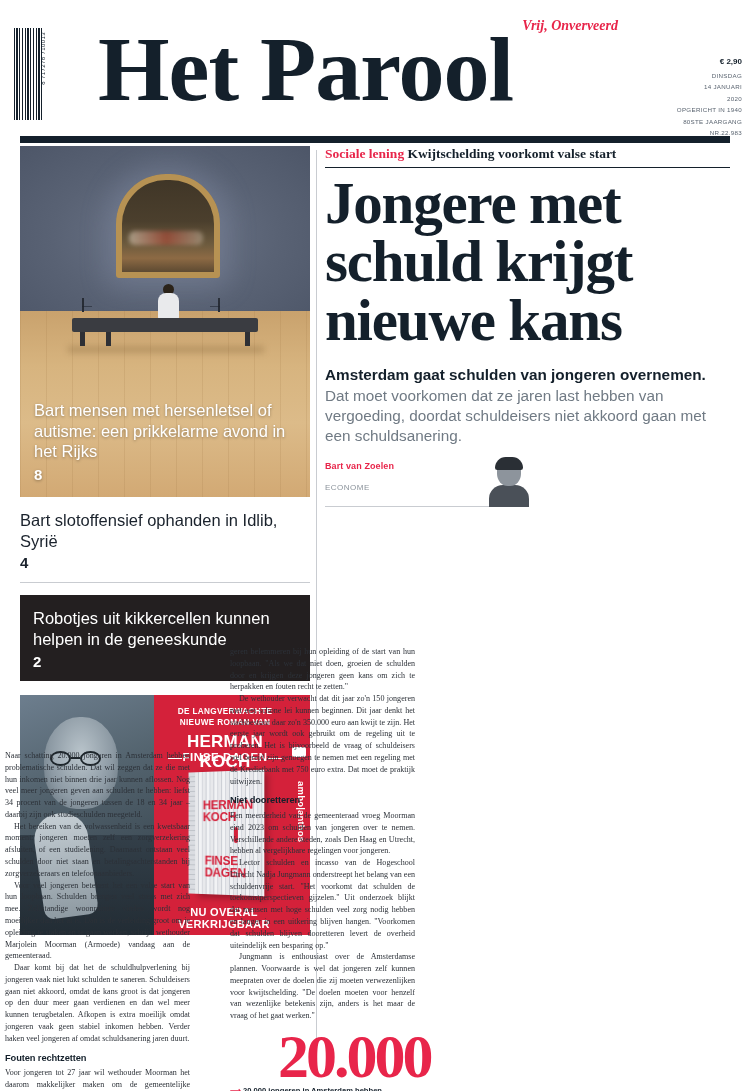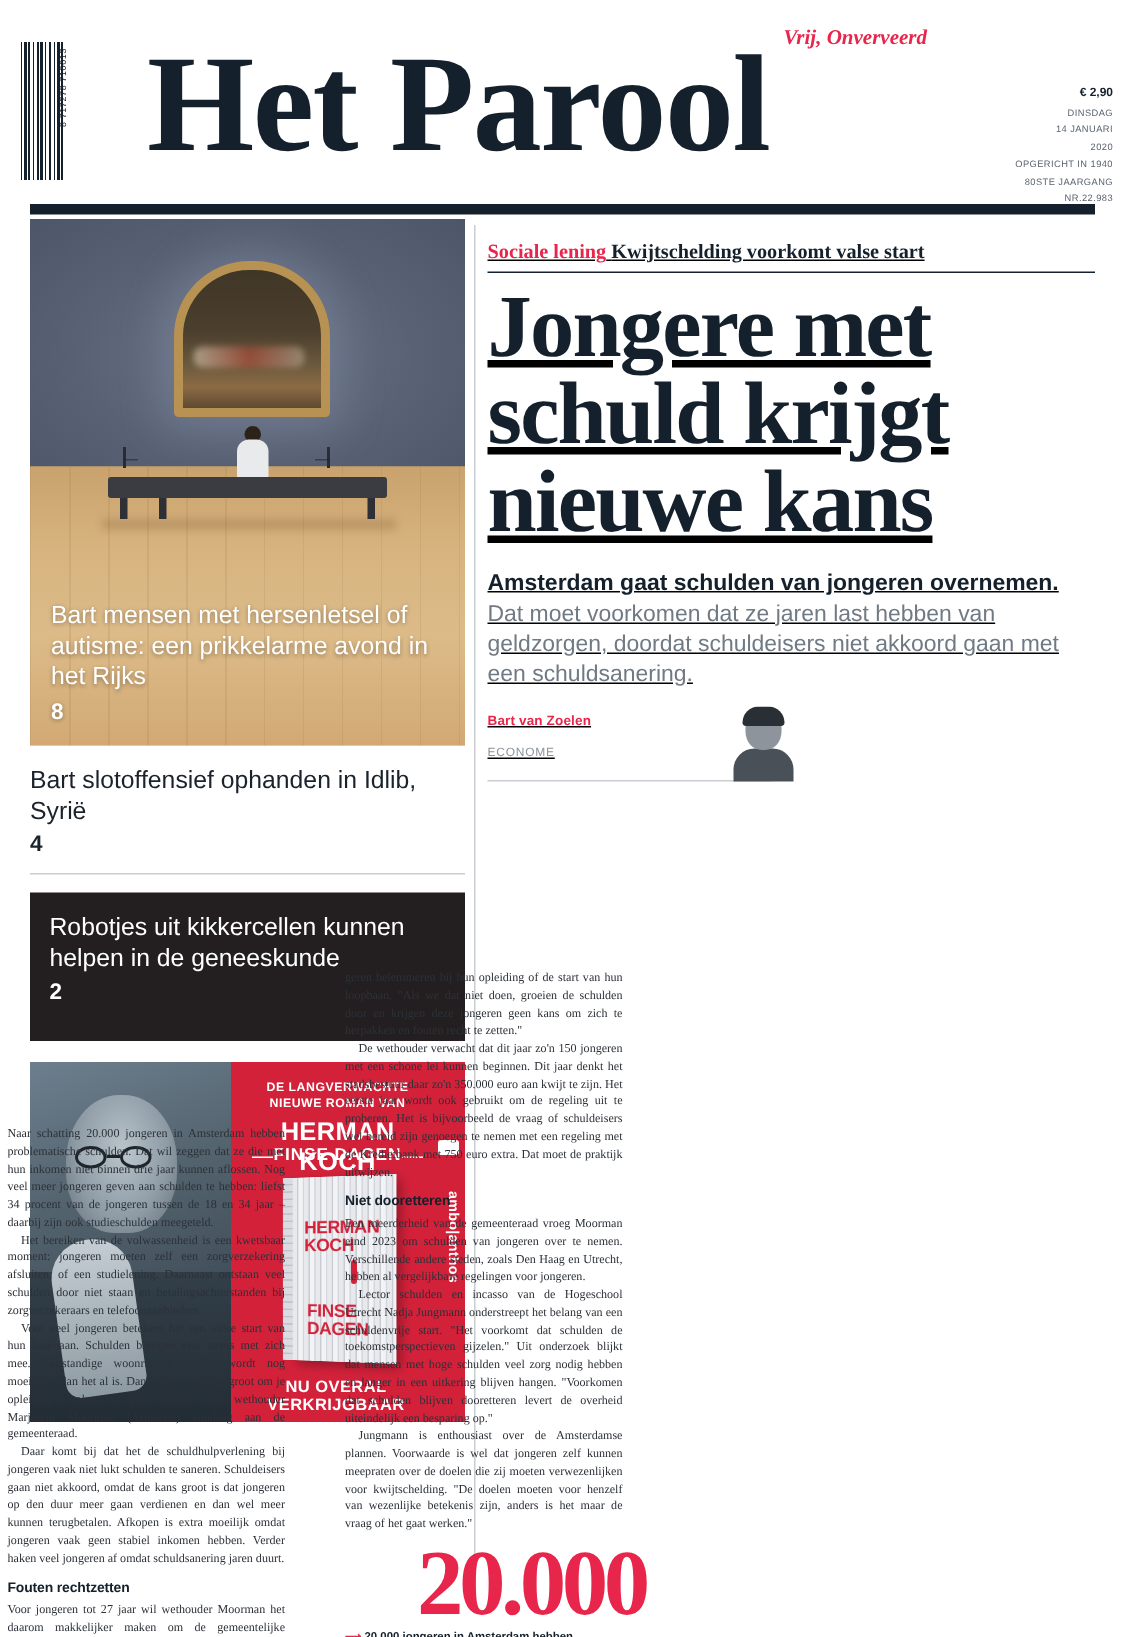--- a/index.html
+++ b/index.html
@@ -118,21 +118,21 @@
 
   .teaser {
     padding: 13px 0 11px 0;
     border-bottom: 1px solid #c9ccd1;
   }
   .teaser-txt { font-size: 16.5px; line-height: 1.25; color:#1a222c; }
   .teaser-num { font-weight:700; font-size: 15px; color:#1a222c; margin-top: 3px; }
 
   .teaser-dark {
     margin-top: 12px; background:#231f20; color:#fff;
-    padding: 13px 13px 24px 13px;
+    padding: 13px 13px 11px 13px;
   }
   .teaser-dark .teaser-txt { color:#fff; }
   .teaser-dark .teaser-num { color:#fff; }
 
   
   .ad { margin-top: 14px; width: 290px; height: 240px; display:flex; position:relative; }
   .ad-photo {
     width: 134px; height: 240px;
     background: linear-gradient(160deg,#6d7e8e 0%, #54646f 35%, #3c4a54 75%, #2b353d 100%);
     position:relative; overflow:hidden;
@@ -213,21 +213,21 @@
   .ad-pub-logo {
     position:absolute; right: 4px; top: 52px; width: 14px; height: 10px;
     background:#fff; border-radius:2px;
   }
   .ad-foot {
     position:absolute; left: 4px; right: 20px; bottom: 5px; text-align:center;
     font-size: 11px; font-weight:700; letter-spacing:.3px;
   }
 
   
-  .main-col { position:absolute; left: 325px; top: 14px; width: 405px; text-decoration: underline; }
+  .main-col { position:absolute; left: 325px; top: 0; width: 405px; }
 
   .vdivider { position:absolute; left: 316px; top: 4px; width:1px; height: 905px; background:#c9ccd1; }
 
   .kicker {
     font-family: "Liberation Serif", serif;
     font-size: 13.5px; font-weight:700; color:#14202b;
     padding-bottom: 5px; border-bottom: 1px solid #14202b; margin-bottom: 6px;
   }
   .kicker b { color:#e8254a; }
 
@@ -384,21 +384,21 @@
     <div class="main-col">
 
       <div class="kicker">
         <b>Sociale lening</b>
         <span>Kwijtschelding voorkomt valse start</span>
       </div>
 
       <h1 class="headline">Jongere met schuld krijgt nieuwe kans</h1>
 
       <div class="standfirst">
-        <b>Amsterdam gaat schulden van jongeren overnemen.</b><span> Dat moet voorkomen dat ze jaren last hebben van geldzorgen, doordat schuldeisers niet akkoord gaan met een schuldsanering.</span>
+        <b>Amsterdam gaat schulden van jongeren overnemen.</b><span> Dat moet voorkomen dat ze jaren last hebben van vergoeding, doordat schuldeisers niet akkoord gaan met een schuldsanering.</span>
       </div>
 
       <div class="byline-row">
         <div class="byline-name">Bart van Zoelen</div>
         <div class="byline-role">ECONOME</div>
         <div class="byline-photo">
           <div class="bbody"></div>
           <div class="bhead"></div>
           <div class="bhair"></div>
         </div>

